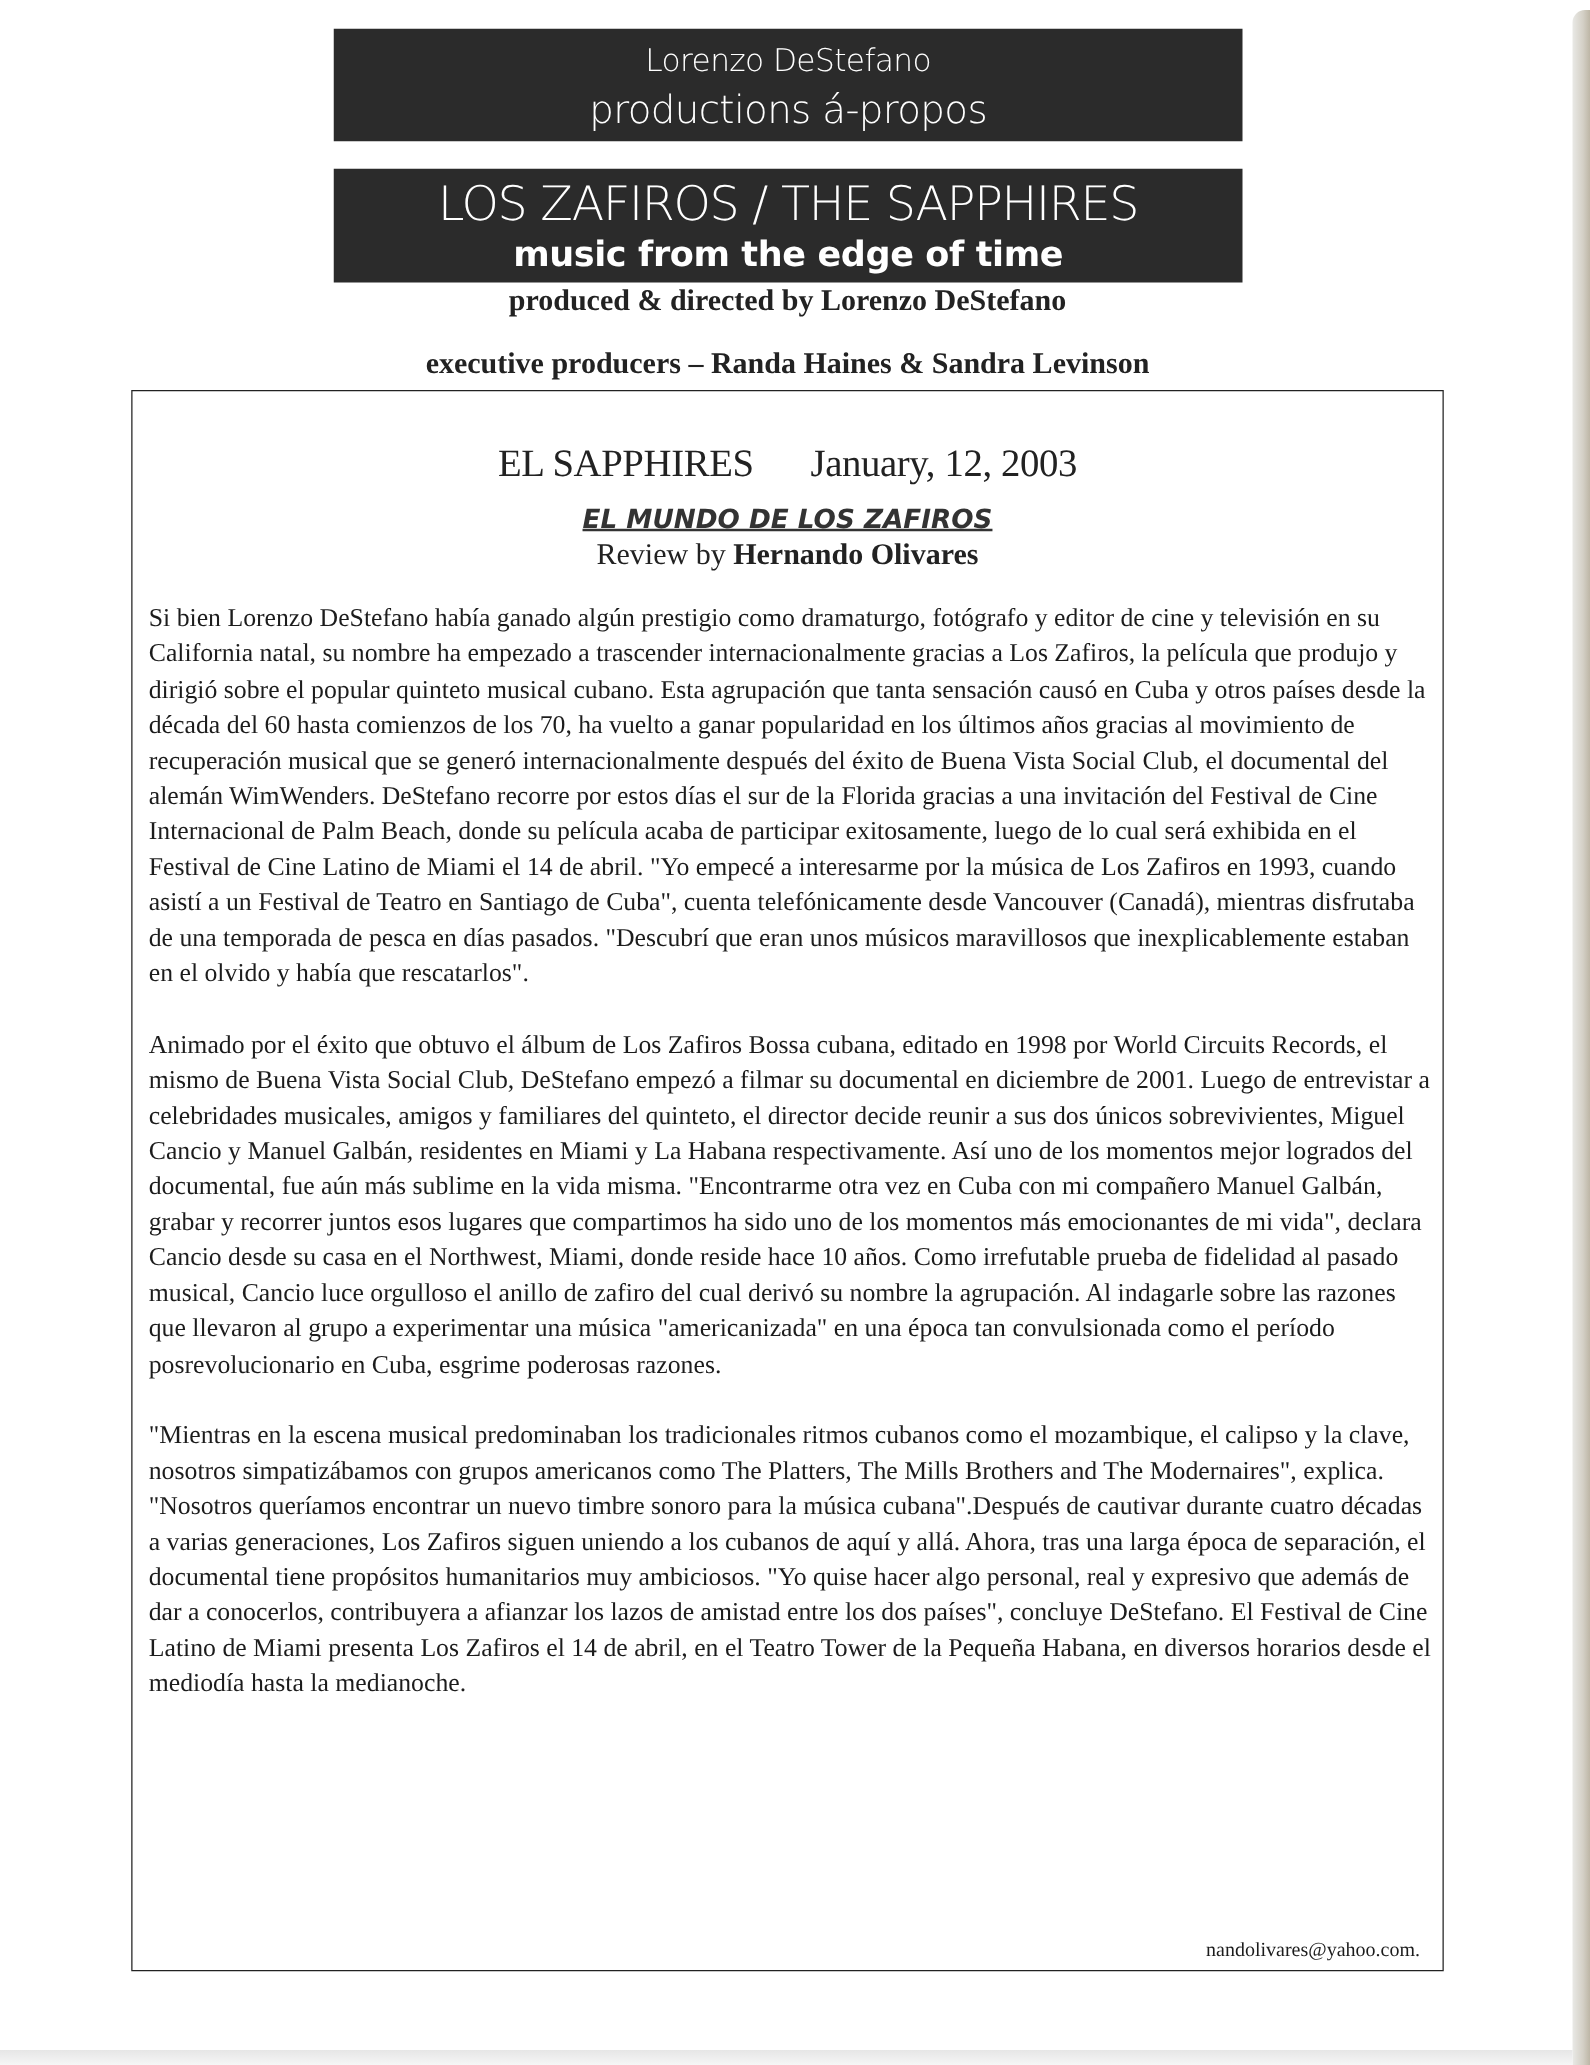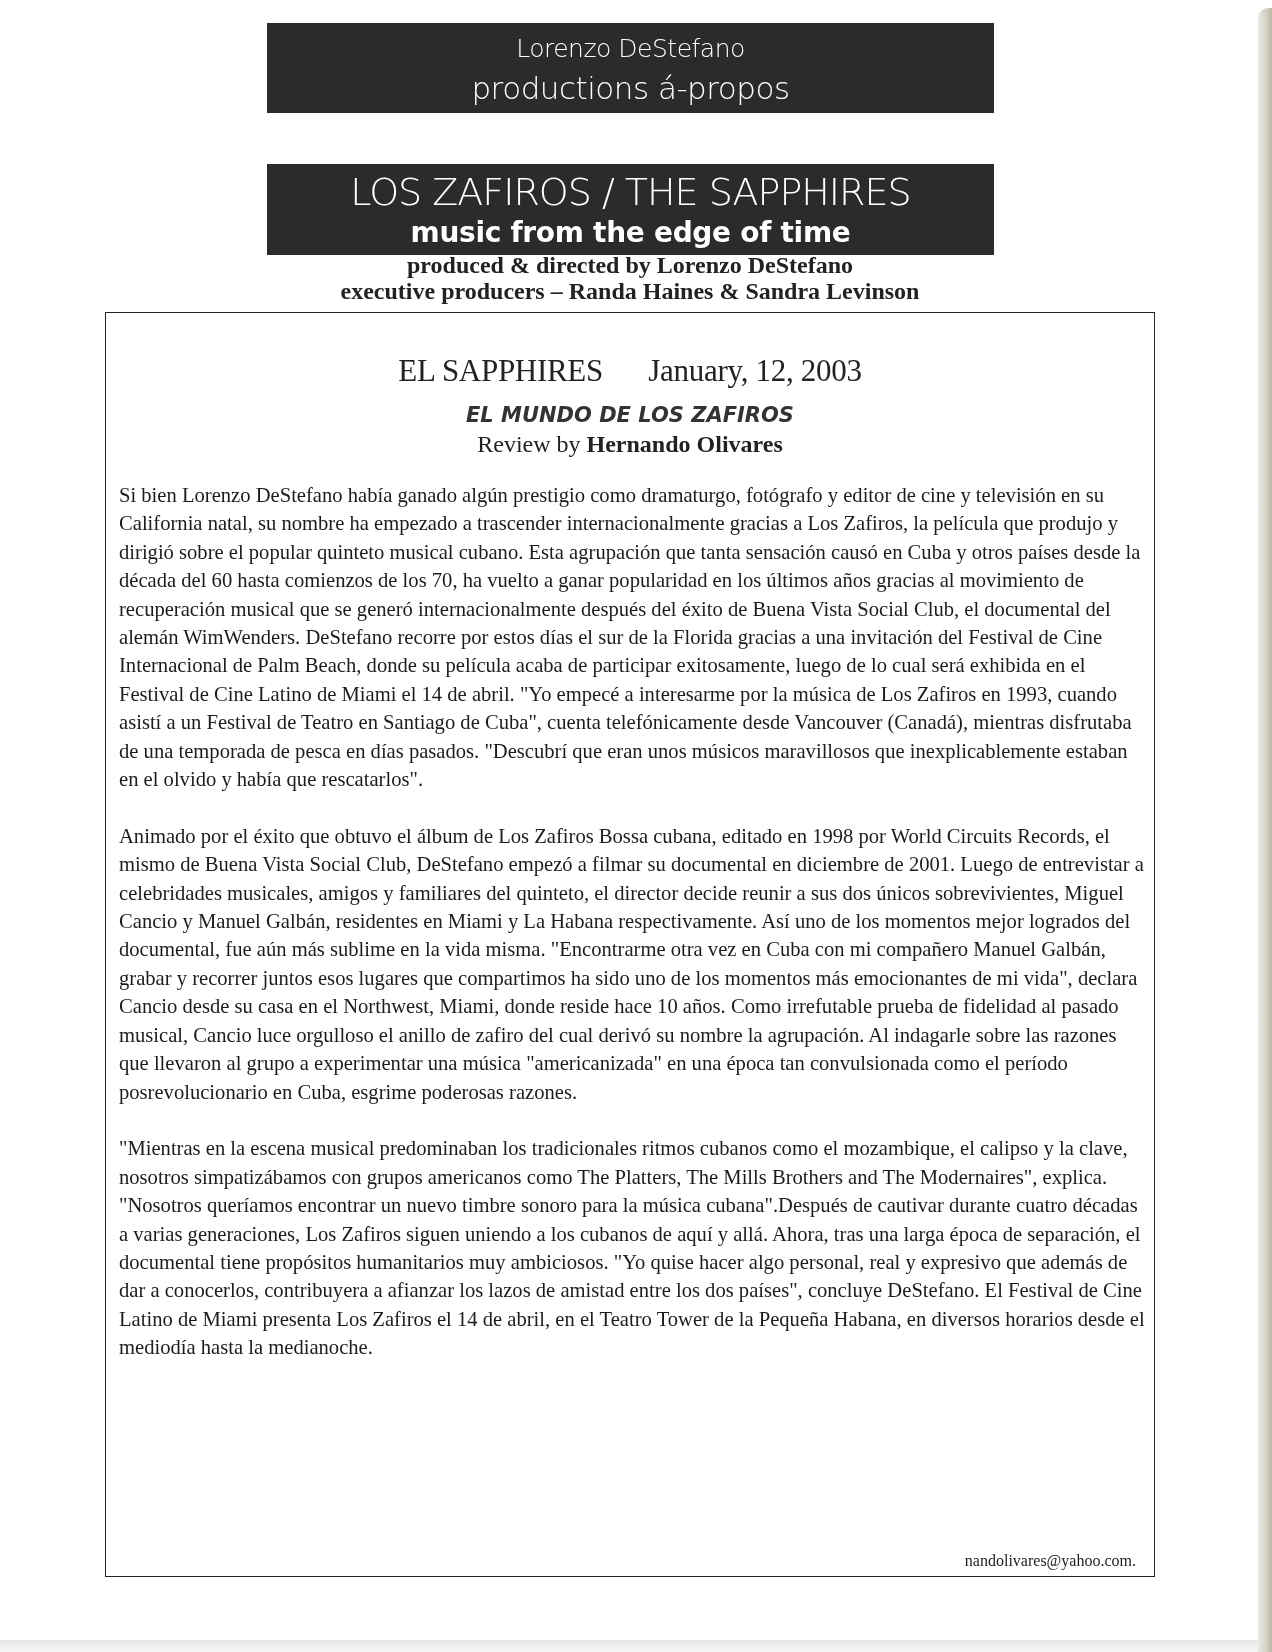--- a/index.html
+++ b/index.html
@@ -19,45 +19,45 @@
     background: linear-gradient(to bottom, #e6e6e6, #f6f6f6);
   }
   .bar {
     position: absolute; left: 267px; width: 727px;
     background: #2b2b2b; color: #ffffff; text-align: center;
     font-family: "DejaVu Sans", sans-serif;
   }
   .bar1 { top: 23px; height: 90px; }
   .bar1 .l1 { font-size: 25px; line-height: 40px; padding-top: 6px; letter-spacing: -0.5px; font-weight: 300; }
   .bar1 .l2 { font-size: 31px; line-height: 38px; letter-spacing: -0.5px; font-weight: 300; }
-  .bar2 { top: 164px; height: 91px; }
+  .bar2 { top: 135px; height: 91px; }
   .bar2 .l1 { font-size: 38px; line-height: 48px; padding-top: 4px; letter-spacing: -1px; font-weight: 300; }
   .bar2 .l2 { font-size: 28px; line-height: 34px; font-weight: bold; letter-spacing: -0.3px; }
   .credits {
     position: absolute; left: 200px; width: 860px; text-align: center;
     font-family: "Liberation Serif", serif; font-weight: bold; font-size: 24px;
     color: #222;
   }
-  .credits.c1 { top: 252px; }
+  .credits.c1 { top: 228px; }
   .credits.c2 { top: 278px; }
   .review-box {
     position: absolute; left: 105px; top: 312px; width: 1050px; height: 1265px;
     border: 1.5px solid #222; box-sizing: border-box;
   }
   .masthead {
     position: absolute; top: 40px; left: 0; width: 100%; text-align: center;
     font-size: 31px; color: #222; letter-spacing: -0.3px;
   }
   .masthead .pub { margin-right: 38px; }
   .headline {
     position: absolute; top: 90px; left: 0; width: 100%; text-align: center;
     font-family: "DejaVu Sans", sans-serif; font-style: italic; font-weight: bold;
     font-size: 21px; color: #333;
   }
-  .headline span { text-decoration-thickness: 2px; }
+  .headline span { text-decoration: underline; text-decoration-thickness: 2px; }
   .byline {
     position: absolute; top: 118px; left: 0; width: 100%; text-align: center;
     font-size: 24px; color: #222;
   }
   .byline .author { font-weight: bold; }
   .body-text {
     position: absolute; top: 168px; left: 13px; width: 1030px;
     font-size: 20.6px; line-height: 28.4px; color: #1c1c1c;
   }
   .body-text p { margin: 0 0 28.4px 0; }

